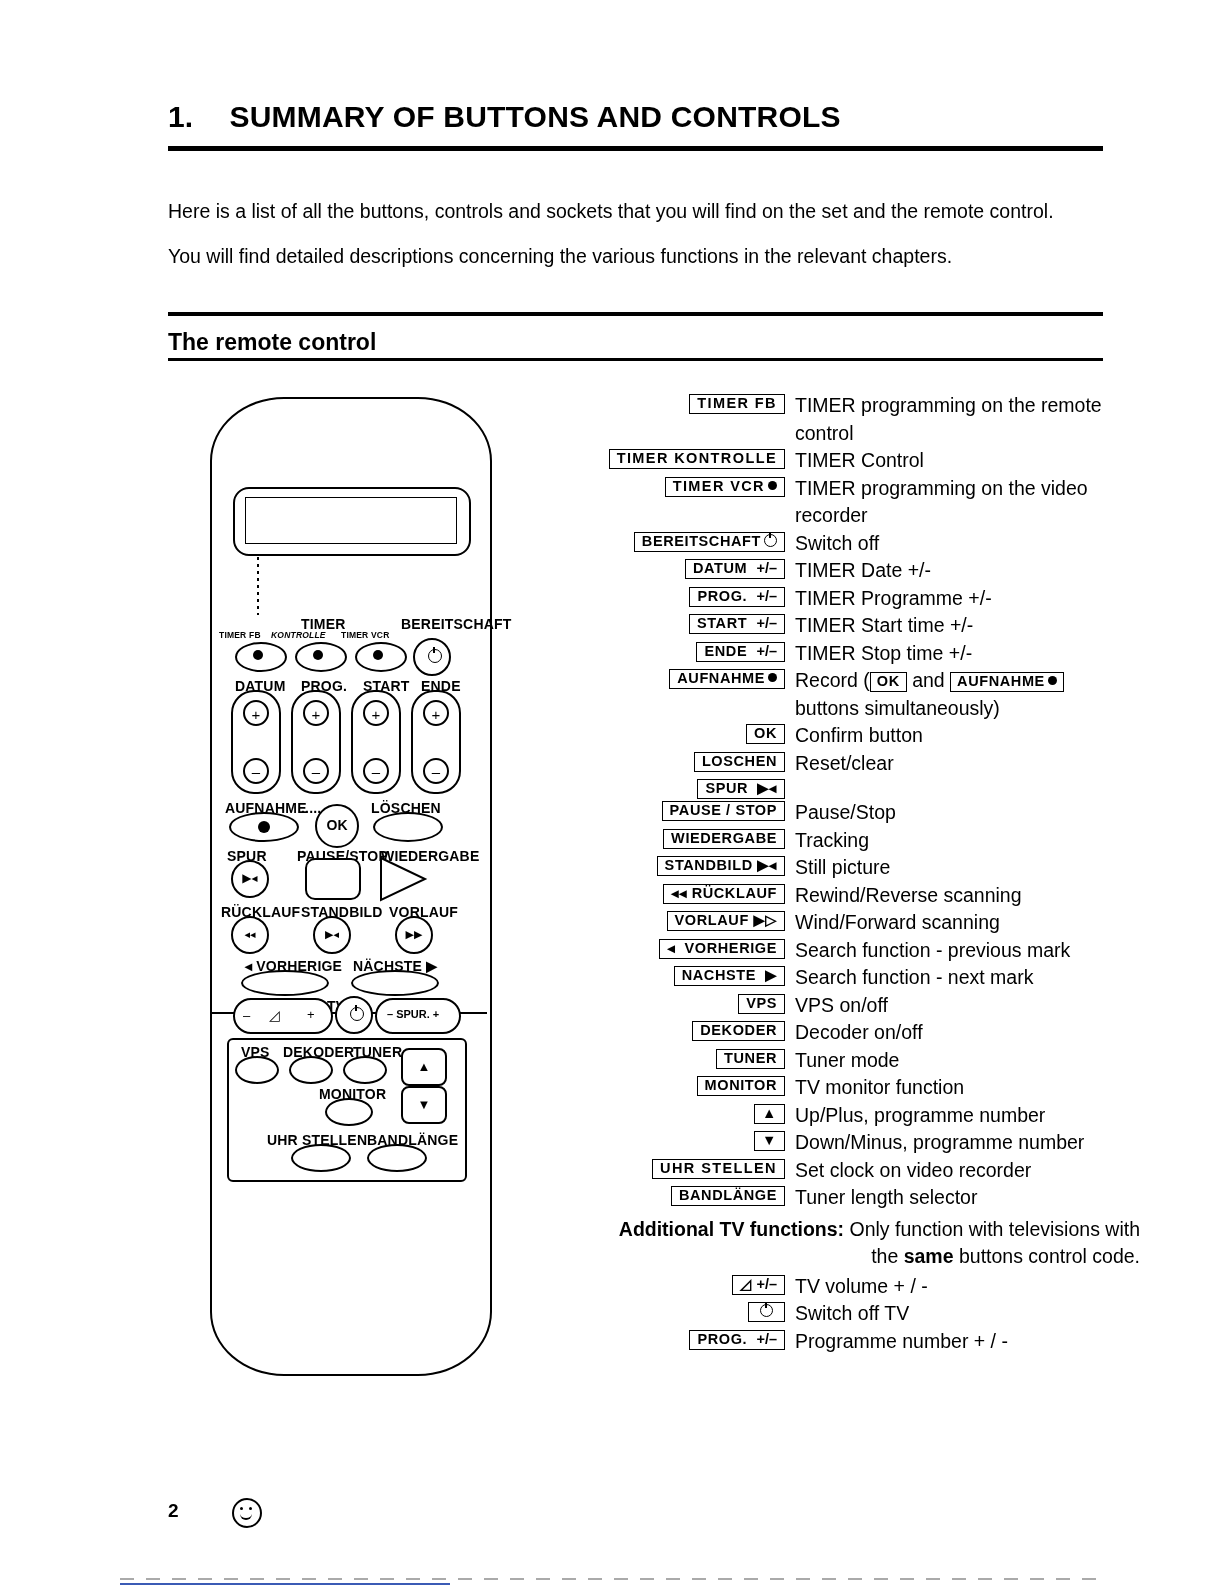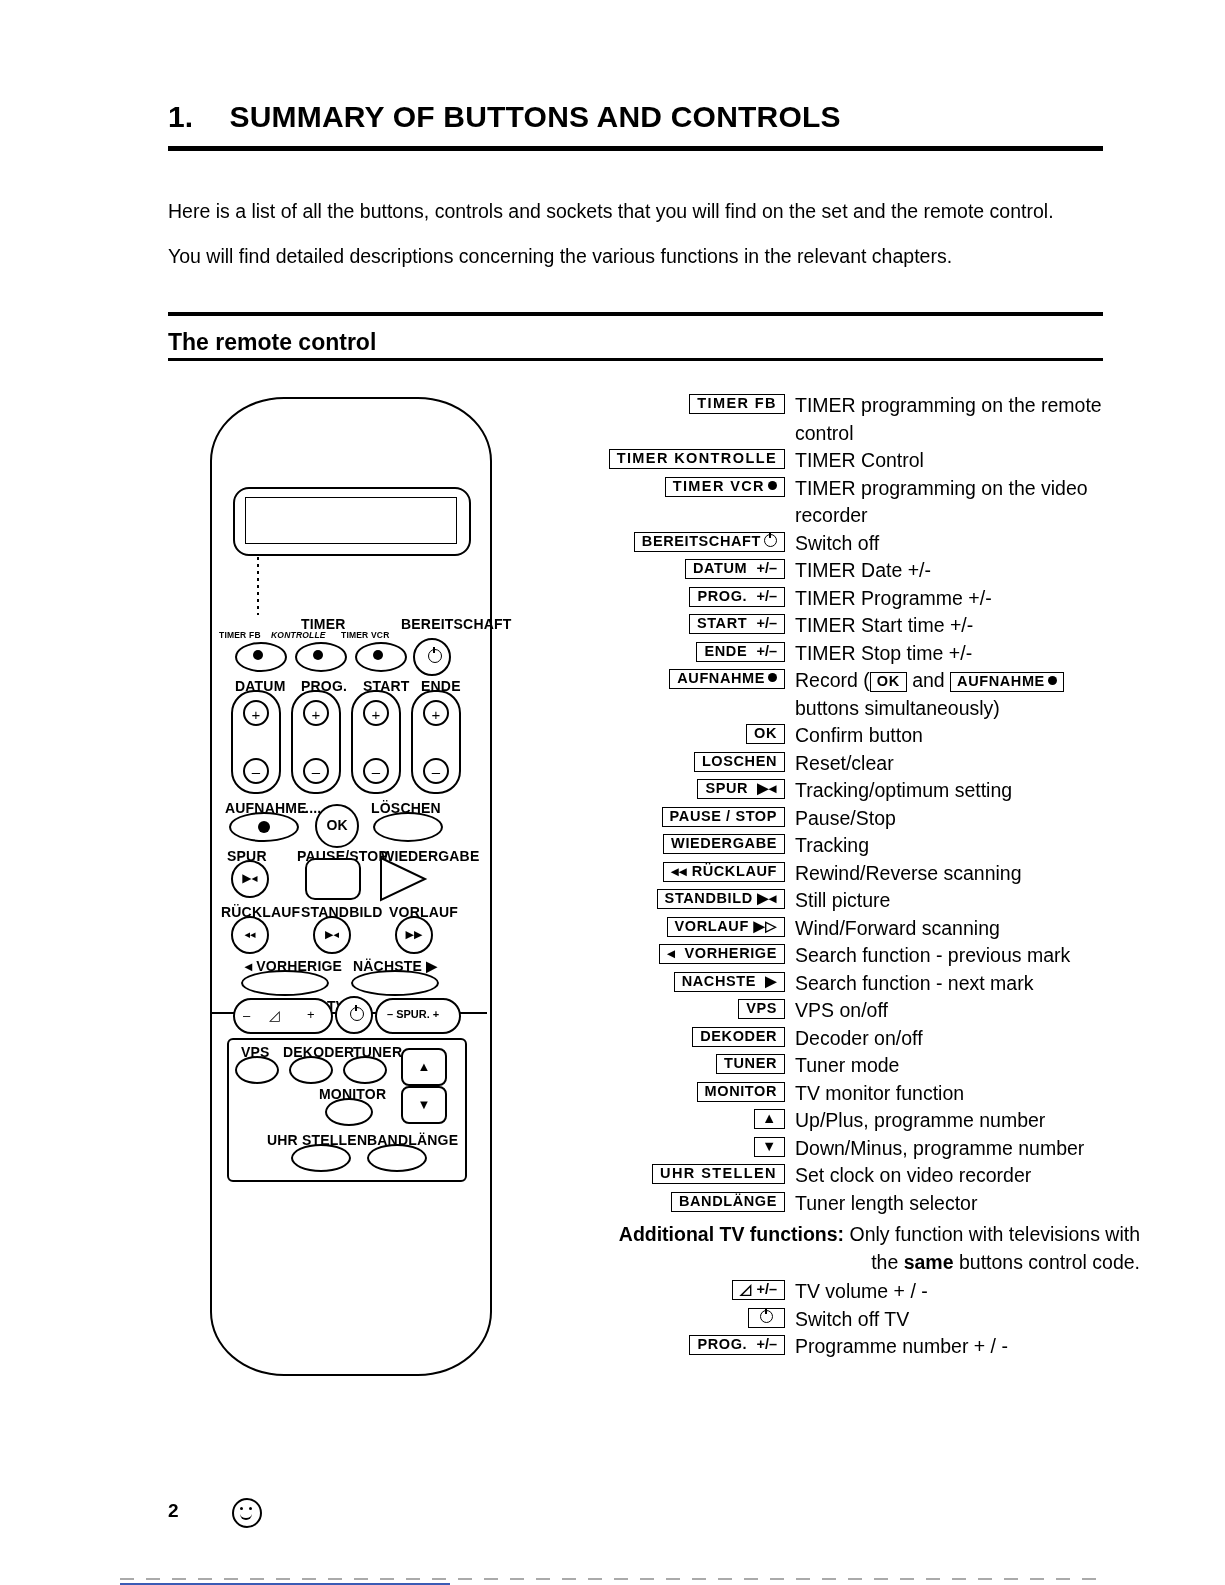--- a/index.html
+++ b/index.html
@@ -314,49 +314,48 @@
       <div class="key-col">
           <span class="key">LOSCHEN</span>
         </div>
       <div class="desc">Reset/clear</div>
     </div>
 
     <div class="row">
       <div class="key-col">
           <span class="key"><span>SPUR</span>&nbsp;&nbsp;<span>▶◂</span></span>
         </div>
-      <div class="desc">Tracking/optimum setting</div>
     </div>
 
     <div class="row">
       <div class="key-col">
           <span class="key">PAUSE / STOP</span>
         </div>
       <div class="desc">Pause/Stop</div>
     </div>
 
     <div class="row">
       <div class="key-col">
           <span class="key">WIEDERGABE</span>
         </div>
       <div class="desc">Tracking</div>
     </div>
 
     <div class="row">
       <div class="key-col">
+          <span class="key"><span>STANDBILD</span>&nbsp;<span>▶◂</span></span>
+        </div>
+      <div class="desc">Still picture</div>
+    </div>
+
+    <div class="row">
+      <div class="key-col">
           <span class="key"><span>◂◂</span>&nbsp;<span>RÜCKLAUF</span></span>
         </div>
       <div class="desc">Rewind/Reverse scanning</div>
-    </div>
-
-    <div class="row">
-      <div class="key-col">
-          <span class="key"><span>STANDBILD</span>&nbsp;<span>▶◂</span></span>
-        </div>
-      <div class="desc">Still picture</div>
     </div>
 
     <div class="row">
       <div class="key-col">
           <span class="key"><span>VORLAUF</span>&nbsp;<span>▶▷</span></span>
         </div>
       <div class="desc">Wind/Forward scanning</div>
     </div>
 
     <div class="row">

